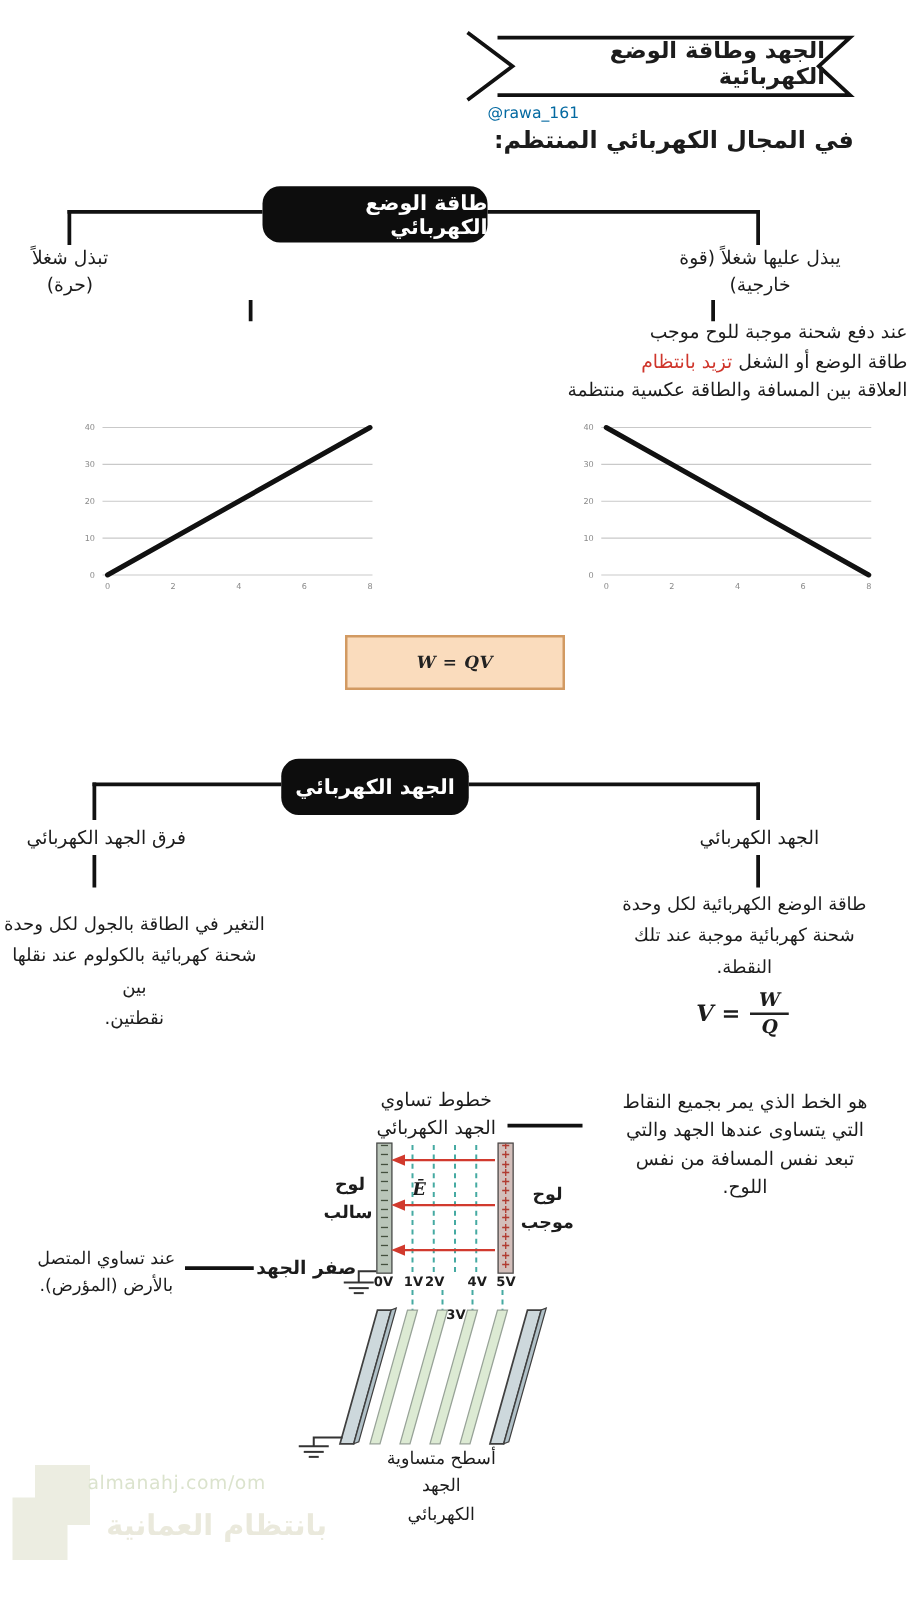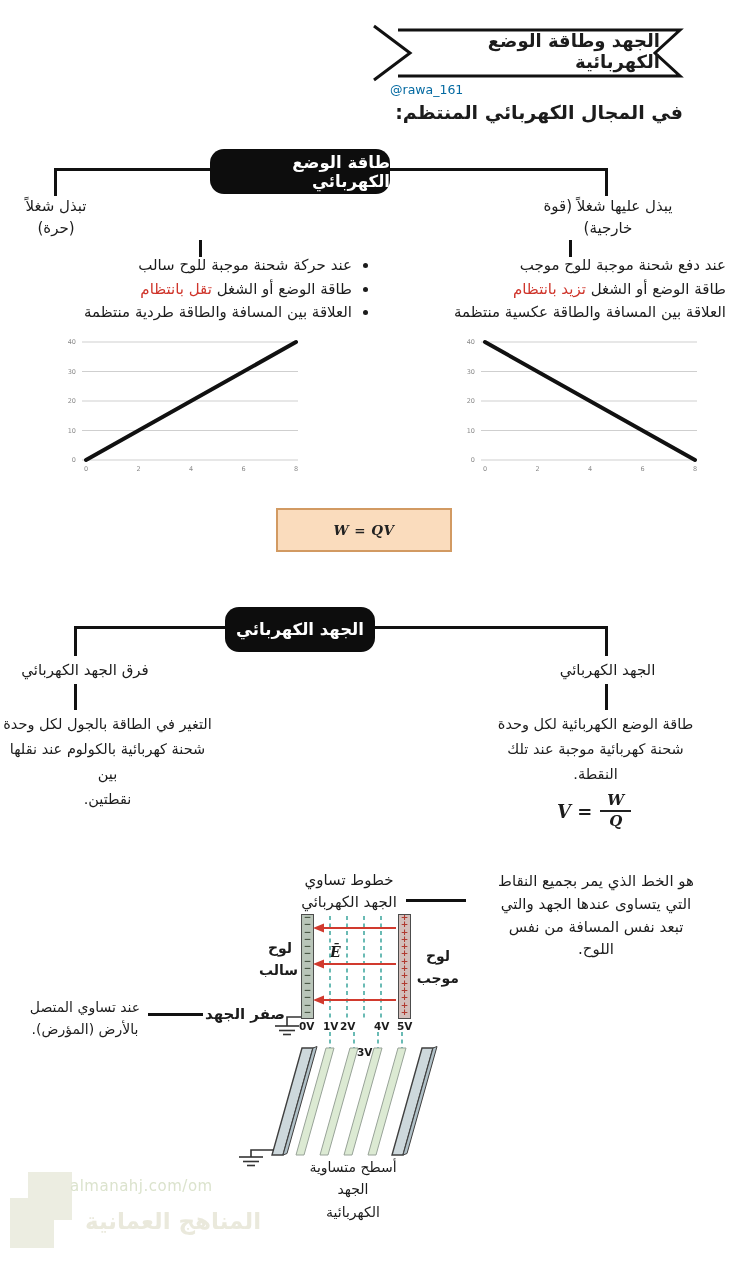--- a/index.html
+++ b/index.html
@@ -88,21 +88,21 @@
   .wm-name{position:absolute;left:85px;top:1208px;font-size:23px;font-weight:700;color:#eae9dc;direction:rtl;}
 </style>
 </head>
 <body>
 
 <div class="page">
 
   <div class="wm-sq wm-sq1"></div>
   <div class="wm-sq wm-sq2"></div>
   <div class="wm-url">almanahj.com/om</div>
-  <div class="wm-name">المناهج العمانية</div>
+  <div class="wm-name">بانتظام العمانية</div>
 
   <div class="banner">
     <svg class="banner-svg" width="332" height="62" viewBox="0 0 332 62">
       <path d="M42,8 H324 L299,31 L324,54 H42" fill="#ffffff" stroke="#111" stroke-width="3"></path>
       <path d="M18,4 L54,31 L18,58" fill="#ffffff" stroke="#111" stroke-width="3"></path>
     </svg>
     <div class="banner-title" dir="rtl">الجهد وطاقة الوضع الكهربائية</div>
   </div>
   <div class="credit">@rawa_161</div>
   <div class="heading">في المجال الكهربائي المنتظم:</div>
@@ -114,25 +114,20 @@
   <div class="vline" style="left:605px;top:168px;height:28px;"></div>
 
   <div class="branch-label" style="left:533px;top:196px;width:150px;" dir="rtl">يبذل عليها شغلاً (قوة
 خارجية)</div>
   <div class="branch-label" style="left:6px;top:196px;width:100px;" dir="rtl">تبذل شغلاً
 (حرة)</div>
 
   <div class="vline" style="left:199px;top:240px;height:17px;"></div>
   <div class="vline" style="left:569px;top:240px;height:17px;"></div>
 
-  <ul class="bullets" style="left:0;top:254px;width:352px;" dir="rtl">
-    <li><span>عند حركة شحنة موجبة للوح سالب</span></li>
-    <li><span>طاقة الوضع أو الشغل </span><span class="red">تقل بانتظام</span></li>
-    <li><span>العلاقة بين المسافة والطاقة طردية منتظمة</span></li>
-  </ul>
   <ul class="bullets" style="left:374px;top:254px;width:352px;" dir="rtl">
     <li><span>عند دفع شحنة موجبة للوح موجب</span></li>
     <li><span>طاقة الوضع أو الشغل </span><span class="red">تزيد بانتظام</span></li>
     <li><span>العلاقة بين المسافة والطاقة عكسية منتظمة</span></li>
   </ul>
 
   <svg class="chart" style="left:46px;top:330px;" width="270" height="148" viewBox="0 0 270 148">
       <line x1="36" x2="252" y1="130" y2="130" class="gridline"></line>
       <text x="30" y="132.3" class="tick ytick">0</text>
       <line x1="36" x2="252" y1="100.5" y2="100.5" class="gridline"></line>
@@ -178,21 +173,21 @@
   <div class="hline" style="left:375px;top:626px;width:233px;"></div>
   <div class="vline" style="left:74px;top:626px;height:30px;"></div>
   <div class="vline" style="left:605px;top:626px;height:30px;"></div>
 
   <div class="branch-label" style="left:15px;top:660px;width:140px;" dir="rtl">فرق الجهد الكهربائي</div>
   <div class="branch-label" style="left:540px;top:660px;width:135px;" dir="rtl">الجهد الكهربائي</div>
 
   <div class="vline" style="left:74px;top:684px;height:26px;"></div>
   <div class="vline" style="left:605px;top:684px;height:26px;"></div>
 
-  <div class="def-text" style="left:0;top:712px;width:215px;" dir="rtl">التغير في الطاقة بالجول لكل وحدة
+  <div class="def-text" style="left:0;top:728px;width:215px;" dir="rtl">التغير في الطاقة بالجول لكل وحدة
 شحنة كهربائية بالكولوم عند نقلها بين
 نقطتين.</div>
   <div class="def-text" style="left:468px;top:712px;width:255px;" dir="rtl">طاقة الوضع الكهربائية لكل وحدة
 شحنة كهربائية موجبة عند تلك
 النقطة.</div>
 
   <div class="vwq">
     <span class="math lhs">V =</span>
     <span class="frac">
       <span class="math num">W</span>
@@ -254,21 +249,21 @@
     <span>4V</span>
     <span>5V</span>
   </div>
 
   <div class="zero-pot" dir="rtl">صفر الجهد</div>
   <div class="hline" style="left:148px;top:1013px;width:55px;height:2.5px;"></div>
   <div class="ground-note" dir="rtl">عند تساوي المتصل
 بالأرض (المؤرض).</div>
 
   <div class="surf-label" dir="rtl">أسطح متساوية الجهد
-الكهربائية</div>
+الكهربائي</div>
 
   <svg class="diagram-svg" width="729" height="420" viewBox="0 0 729 420">
 
     <g stroke="var(--teal)" stroke-width="1.6" stroke-dasharray="4 3.5">
       <line x1="330" y1="56" x2="330" y2="158"></line>
       <line x1="347" y1="56" x2="347" y2="158"></line>
       <line x1="364" y1="56" x2="364" y2="158"></line>
       <line x1="381" y1="56" x2="381" y2="158"></line>
       <line x1="330" y1="172" x2="330" y2="189"></line>
       <line x1="354" y1="172" x2="354" y2="189"></line>

